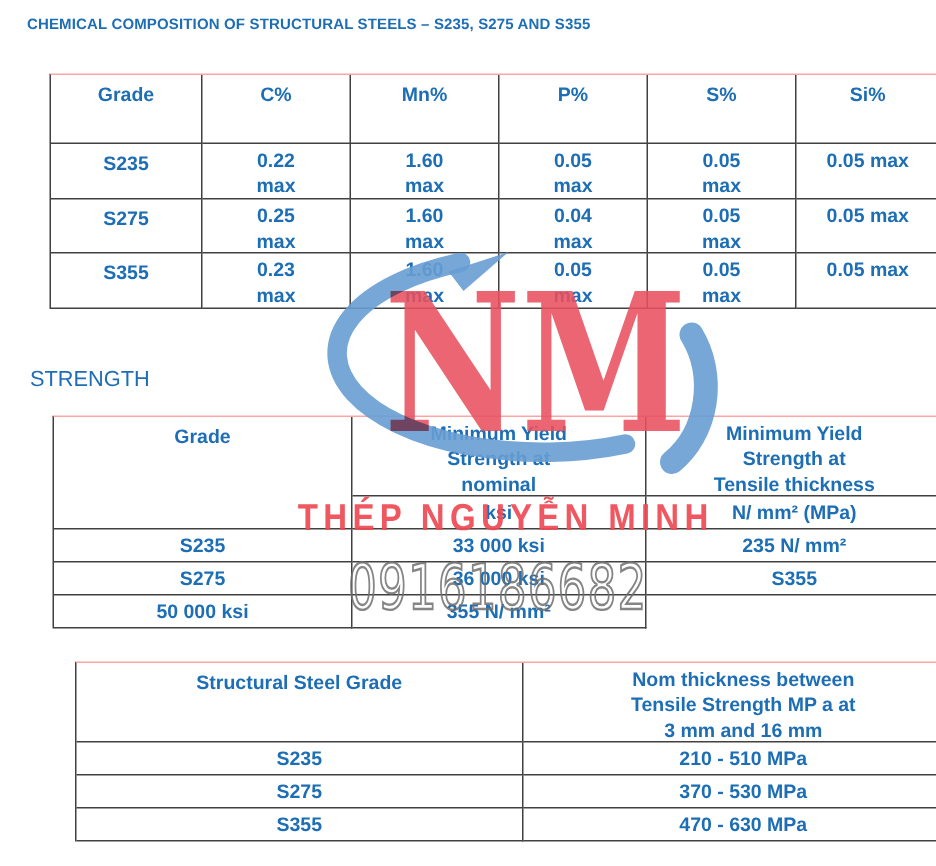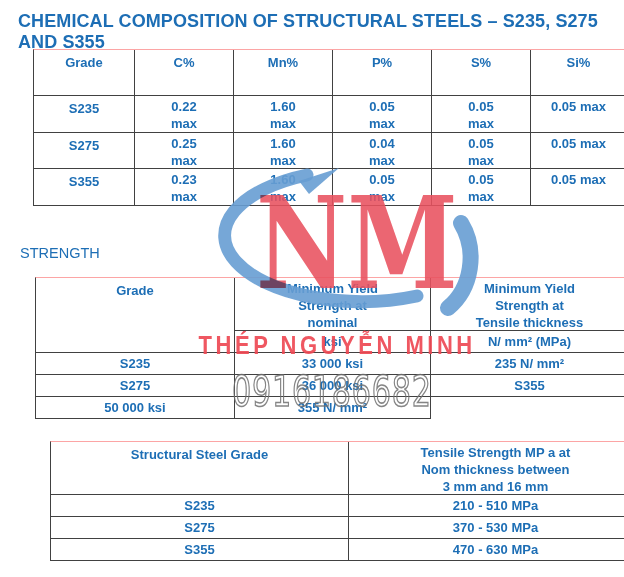--- a/index.html
+++ b/index.html
@@ -1,19 +1,19 @@
 <!DOCTYPE html>
 <html><head>
 <meta charset="utf-8">
 <style>
   html,body{margin:0;padding:0;background:#fff;}
   #page{position:relative;width:624px;height:577px;background:#ffffff;overflow:hidden;
         font-family:"Liberation Sans",sans-serif;}
-  .doc-title{position:absolute;left:18px;top:11px;font-size:18px;font-weight:bold;
-             color:#1d6eb5;letter-spacing:.1px;}
+  .doc-title{position:absolute;left:18px;top:11px;font-size:10px;font-weight:bold;
+             color:#1d6eb5;letter-spacing:.1px;text-align:center;}
   .section-title{position:absolute;left:20px;top:245px;font-size:14.5px;font-weight:normal;color:#1d6eb5;}
 
   .tbl{position:absolute;display:grid;border-top:1px solid #fca5a5;border-left:1px solid #414141;
        background:transparent;margin-left:23px;}
   .tbl .cell{border-right:1px solid #414141;border-bottom:1px solid #414141;
        box-sizing:border-box;display:flex;flex-direction:column;align-items:center;
        color:#1d6eb5;font-weight:bold;font-size:13px;text-align:center;}
   .cell.top{justify-content:flex-start;padding-top:5px;}
   .lh17 span{display:block;line-height:17px;}
   .lh22{line-height:22px;justify-content:center;}
@@ -148,22 +148,22 @@
     <div class="cell lh22">36 000 ksi</div>
 
     <div class="cell lh22">S355</div>
     <div class="cell lh22">50 000 ksi</div>
     <div class="cell lh22">355 N/ mm²</div>
   </div>
 
   <div class="tbl" id="tbl-ten">
     <div class="cell top">Structural Steel Grade</div>
     <div class="cell top lh17" style="padding-top:2px;">
+      <span>Nom thickness between</span>
       <span>Tensile Strength MP a at</span>
-      <span>Nom thickness between</span>
       <span>3 mm and 16 mm</span>
     </div>
 
     <div class="cell lh22">S235</div>
     <div class="cell lh22">210 - 510 MPa</div>
 
     <div class="cell lh22">S275</div>
     <div class="cell lh22">370 - 530 MPa</div>
 
     <div class="cell lh22">S355</div>

